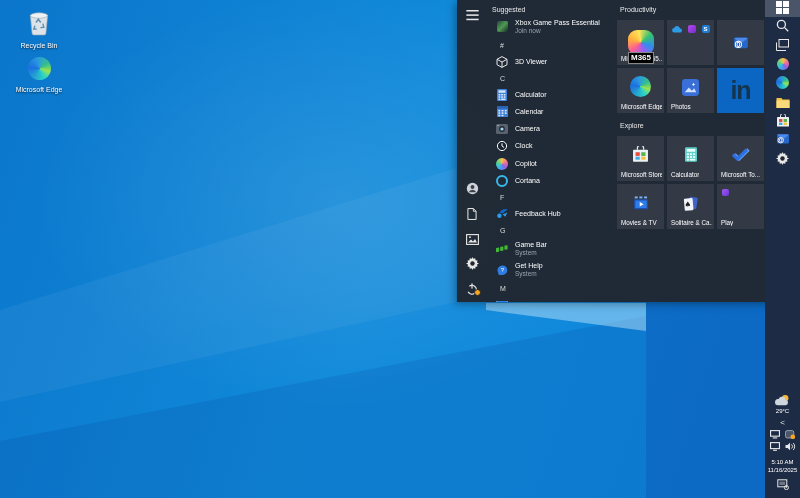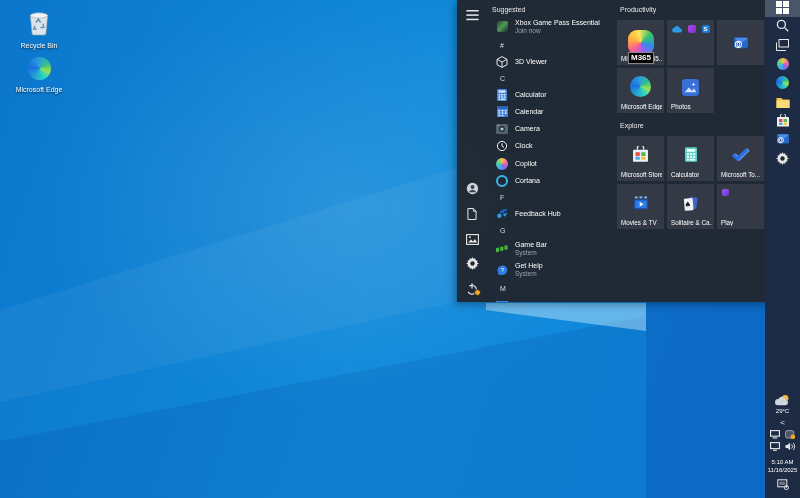--- a/index.html
+++ b/index.html
@@ -351,20 +351,25 @@
           <div class="tile">
             <span class="ticon">
               <svg width="17" height="17" viewBox="0 0 16 16" style="margin-bottom:6px">
                 <rect width="16" height="16" rx="3.2" fill="#3a6fd8"></rect>
                 <path d="M2.6 12.4l3.8-4.4 3 3 2-2.4 2 3.8z" fill="#cfe3ff"></path>
                 <path d="M10.8 3.4l.5 1.2 1.2.5-1.2.5-.5 1.2-.5-1.2-1.2-.5 1.2-.5z" fill="#fff"></path>
               </svg>
             </span>
             <span class="tlabel">Photos</span>
           </div>
+          <div class="tile" style="background: rgb(10, 102, 194);">
+            <span class="ticon">
+              <span class="li-in">in</span>
+            </span>
+          </div>
         </div>
         <div class="tg-header second">Explore</div>
         <div class="tile-grid">
           <div class="tile">
             <span class="ticon">
               <span style="margin-bottom:8px;display:inline-flex">
                 <svg width="15" height="16.200000000000003" viewBox="0 0 12 13">
                   <path d="M3.5 3V1.9a2.5 2.5 0 0 1 5 0V3" fill="none" stroke="#e8e8e8"></path>
                   <rect y="3" width="12" height="9.6" rx=".6" fill="#eef1f4"></rect>
                   <rect x="2" y="5" width="3.4" height="3" fill="#e84b3c"></rect>

